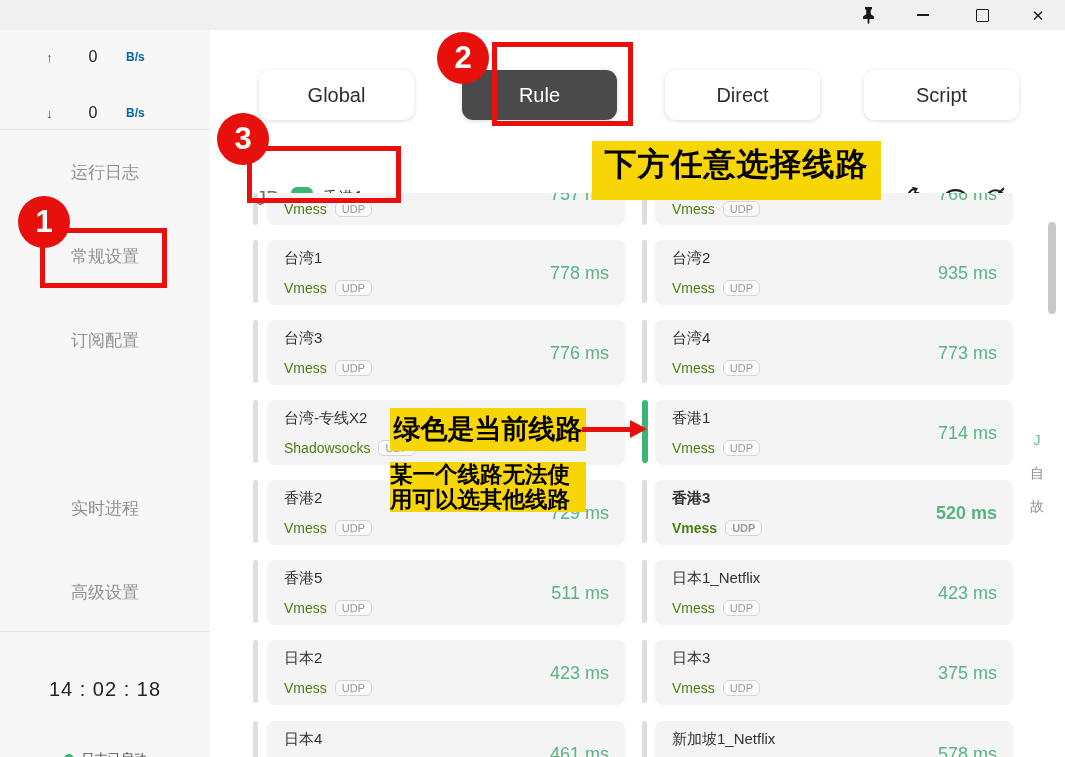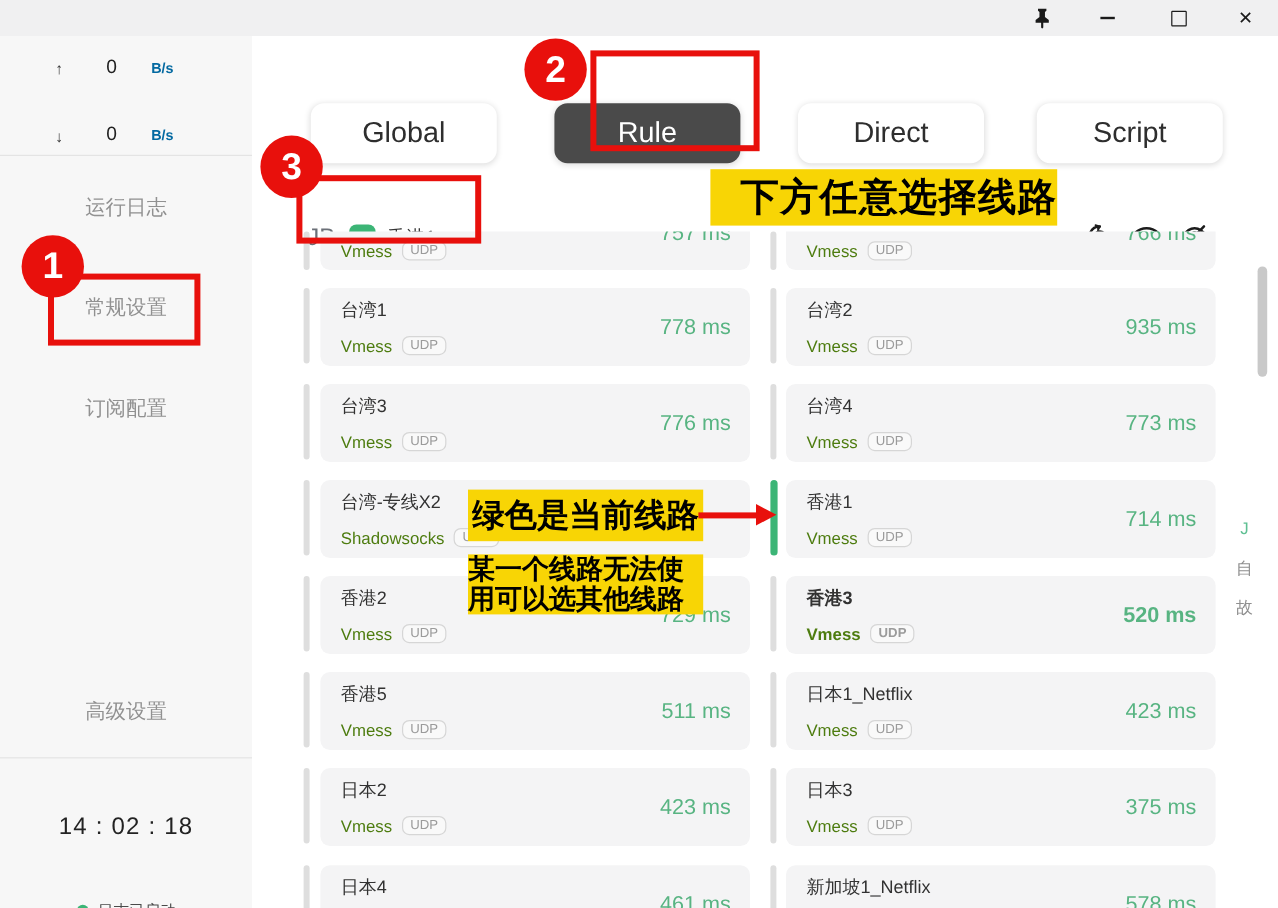--- a/index.html
+++ b/index.html
@@ -22,23 +22,23 @@
   .traffic-row .unit{position:absolute;left:126px;font-size:12px;font-weight:bold;color:#0369a1;}
   .side-divider{position:absolute;left:0;width:210px;border-top:1px solid #e4e4e4;}
   .nav-item{position:absolute;left:0;width:210px;text-align:center;font-size:17px;color:#919191;cursor:pointer;}
   .clock{position:absolute;left:0;width:210px;text-align:center;font-size:20px;color:#232323;letter-spacing:1px;}
   .log-status{position:absolute;left:0;top:720px;width:210px;display:flex;align-items:center;justify-content:center;gap:8px;}
   .log-dot{width:10px;height:10px;border-radius:50%;background:var(--accent);}
   .log-text{font-size:13px;color:#4a4a4a;}
 
   
   .content{position:absolute;left:210px;top:30px;width:855px;height:727px;background:#fff;z-index:1;}
-  .mode-btn{position:absolute;top:56px;width:155px;height:50px;border-radius:11px;background:#fff;
+  .mode-btn{position:absolute;top:40px;width:155px;height:50px;border-radius:11px;background:#fff;
     box-shadow:0 1px 5px rgba(0,0,0,.14);display:flex;align-items:center;justify-content:center;
-    font-size:24px;color:#2e2e2e;cursor:pointer;}
+    font-size:20px;color:#2e2e2e;cursor:pointer;}
   .mode-btn.active{background:#4a4a4a;color:#fff;}
 
   .group-header{position:absolute;left:46px;top:150px;display:flex;align-items:center;height:36px;}
   .group-name{font-size:20px;color:#6b7078;}
   .group-badge{margin:0 9px 0 12px;width:22px;height:22px;border-radius:6px;background:var(--accent);
     color:#fff;font-size:13px;font-weight:bold;display:flex;align-items:center;justify-content:center;}
   .group-current{font-size:16px;color:#333;}
 
   .toolbar{position:absolute;left:693px;top:154px;display:flex;gap:15px;align-items:center;}
   .tool-icon{width:25px;height:25px;color:#1c1c1c;cursor:pointer;}
@@ -63,21 +63,21 @@
   .node-card.partial .nproto{bottom:auto;top:8px;}
   .node-card.partial .nms{top:-9px;transform:none;}
   .cell-bar.partial{height:32px;}
 
   
   .ann{z-index:50;}
   .red-circle{position:absolute;width:52px;height:52px;border-radius:50%;background:var(--red);
     color:#fff;font-size:31px;font-weight:bold;display:flex;align-items:center;justify-content:center;z-index:55;}
   .red-box{position:absolute;border:5px solid var(--red);z-index:52;}
   .yellow-note{position:absolute;background:var(--yellow);color:#000;font-weight:900;z-index:51;}
-  .banner{left:592px;top:141px;width:289px;height:47px;font-size:32px;line-height:47px;text-align:right;letter-spacing:1px;}
+  .banner{left:592px;top:141px;width:289px;height:59px;font-size:32px;line-height:47px;text-align:center;letter-spacing:1px;}
   .note-a{left:390px;top:408px;width:196px;height:43px;font-size:27px;line-height:43px;text-align:center;}
   .note-b{left:390px;top:462px;width:196px;height:50px;font-size:22.5px;line-height:25px;text-align:left;}
   .arrow-line{position:absolute;left:582px;top:427px;width:50px;height:5px;background:var(--red);z-index:53;}
   .arrow-head{position:absolute;left:630px;top:420px;width:0;height:0;border-top:9px solid transparent;
     border-bottom:9px solid transparent;border-left:17px solid var(--red);z-index:53;}
 </style>
 </head>
 <body>
 
 <div id="app">
@@ -108,20 +108,21 @@
     <div class="traffic-row" style="top:72px">
       <span class="arr">↓</span>
       <span class="val">0</span>
       <span class="unit">B/s</span>
     </div>
     <div class="side-divider" style="top:99px"></div>
 
     <div class="nav-item" style="top:131px">运行日志</div>
     <div class="nav-item" style="top:215px">常规设置</div>
     <div class="nav-item" style="top:299px">订阅配置</div>
+    <div class="nav-item" style="top:467px">实时进程</div>
     <div class="nav-item" style="top:551px">高级设置</div>
 
     <div class="side-divider" style="top:601px"></div>
     <div class="clock" style="top:648px">14 : 02 : 18</div>
     <div class="log-status">
       <span class="log-dot"></span>
       <span class="log-text">日志已启动</span>
     </div>
   </div>
 

